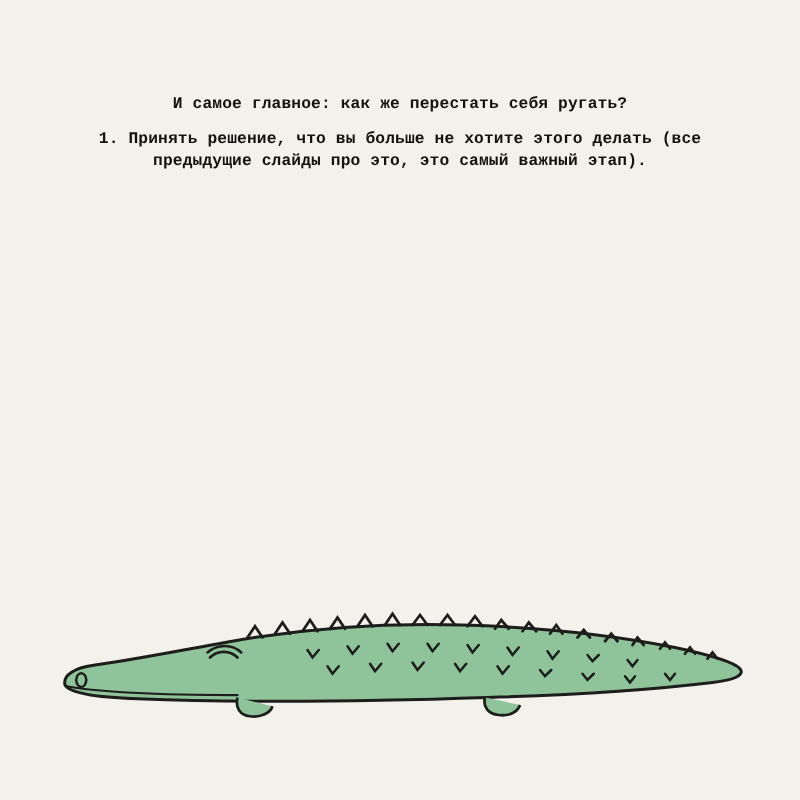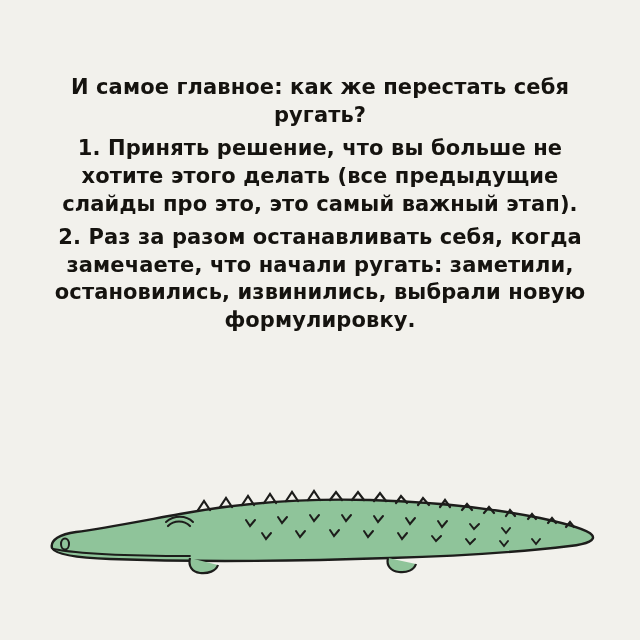--- a/index.html
+++ b/index.html
@@ -22,29 +22,30 @@
     display: flex;
     flex-direction: column;
     align-items: center;
   }
   .text-block {
     width: 560px;
     margin-top: 74px;
     text-align: center;
     color: #15130f;
     font-weight: bold;
-    font-size: 21px;
+    font-size: 13px;
     line-height: 1.33;
     letter-spacing: 0.1px;
+    font-family: Liberation Mono, monospace;
   }
   .para {
     margin: 0 0 0 0;
   }
   .para + .para {
-    margin-top: 5px;
+    margin-top: 11px;
   }
   .croc-wrap {
     position: absolute;
     left: 0;
     top: 470px;
     width: 640px;
     height: 130px;
   }
   svg.croc {
     display: block;
@@ -52,21 +53,20 @@
   }
 </style>
 </head>
 <body>
 
 <div class="card">
 
   <div class="text-block">
     <p class="para">И самое главное: как же перестать себя ругать?</p>
     <p class="para">1. Принять решение, что вы больше не хотите этого делать (все предыдущие слайды про это, это самый важный этап).</p>
-    <p class="para">2. Раз за разом останавливать себя, когда замечаете, что начали ругать: заметили, остановились, извинились, выбрали новую формулировку.</p>
   </div>
 
   <div class="croc-wrap">
     <svg class="croc" width="560" height="120" viewBox="0 0 560 120">
 
       <path d="M12,78
                C10,70 20,64 36,62
                C60,59 96,52 140,44
                C200,33 260,28 330,30
                C400,32 460,40 500,48

